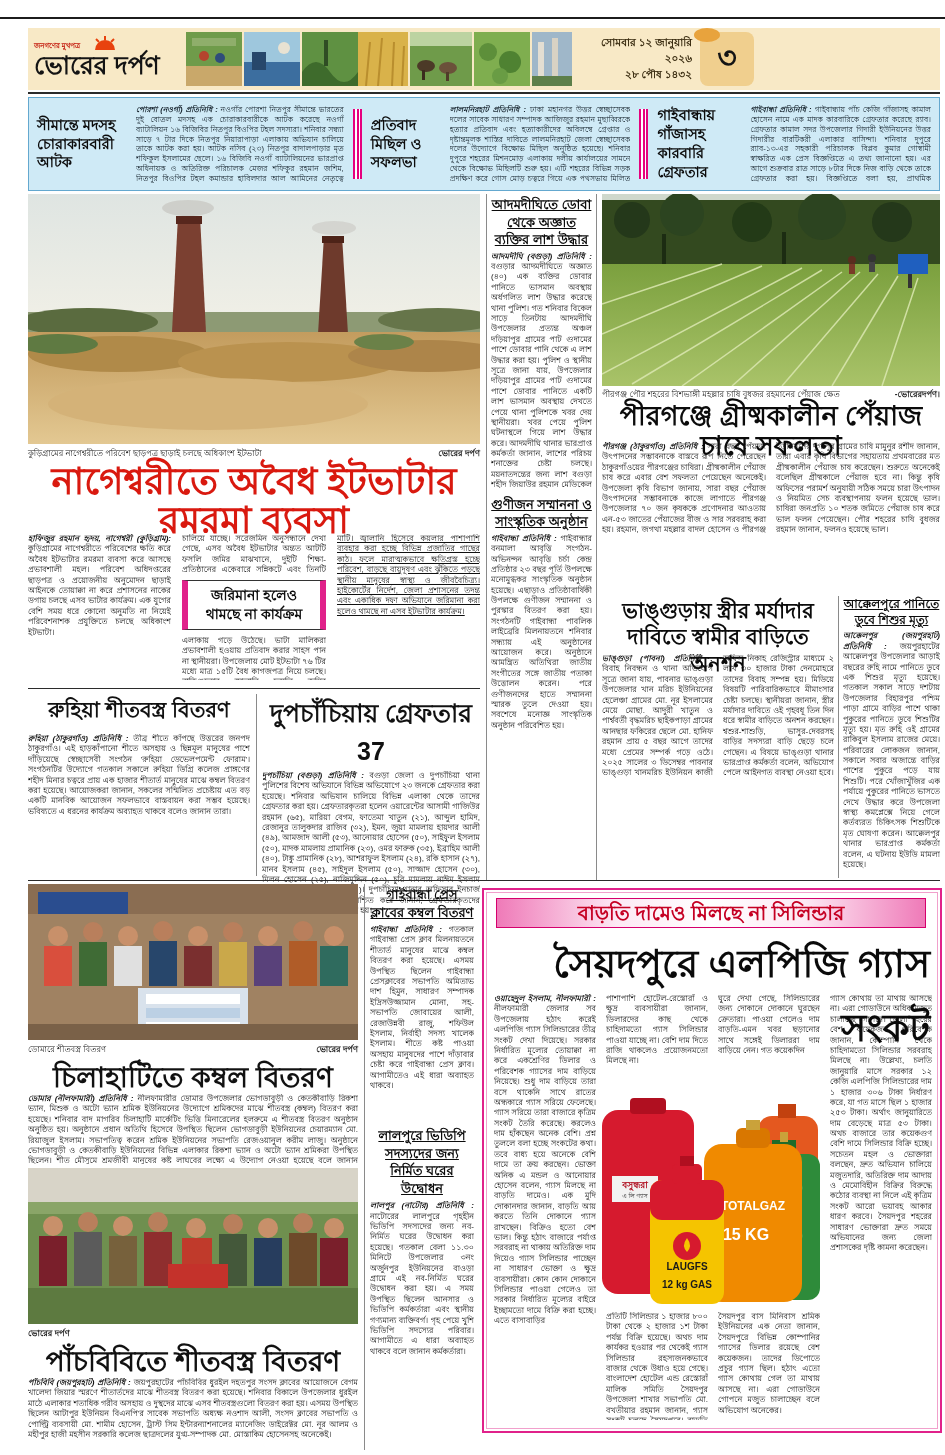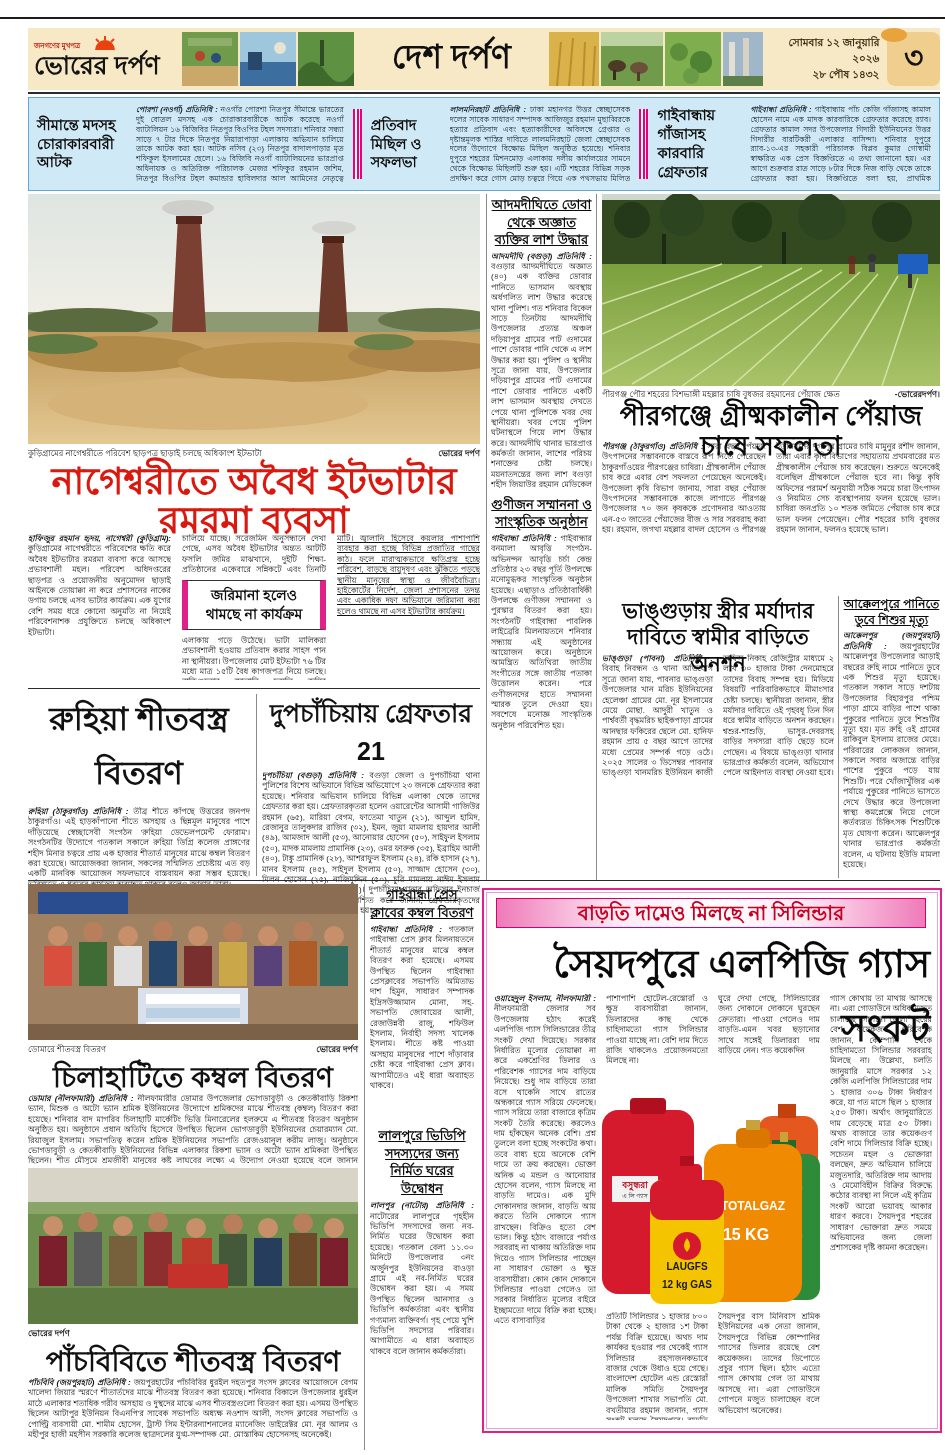--- a/index.html
+++ b/index.html
@@ -100,21 +100,20 @@
         <rect y="30" width="56" height="24" fill="#3c6e9f"></rect>
         <rect x="8" y="20" width="14" height="18" fill="#27476b"></rect>
         <circle cx="40" cy="16" r="6" fill="#e8e2d2"></circle>
       </svg>
     <svg width="56" viewBox="0 0 56 54">
         <rect width="56" height="54" fill="#5f9142"></rect>
         <path d="M0 40 Q14 20 28 40 T56 40 V54 H0 Z" fill="#3e6b2c"></path>
         <rect x="22" y="8" width="4" height="26" fill="#2f4d24"></rect>
       </svg>
   </div>
-  <div id="center-title">দেশ দর্পণ</div>
   <div class="strip">
     <svg width="50" viewBox="0 0 50 54">
         <rect width="50" height="54" fill="#d9b24a"></rect>
         <g stroke="#b98e2e" stroke-width="2">
           <line x1="8" y1="54" x2="12" y2="10"></line>
           <line x1="20" y1="54" x2="24" y2="6"></line>
           <line x1="34" y1="54" x2="36" y2="10"></line>
           <line x1="44" y1="54" x2="46" y2="14"></line>
         </g>
       </svg>
@@ -291,29 +290,29 @@
 <div class="abs" style="left:843px; top:596px; width:97px; height:282px; overflow:hidden;">
   <div class="headline-sm">আক্কেলপুরে পানিতে ডুবে শিশুর মৃত্যু</div>
   <div class="body-text" style="margin-top:3px; height:238px;">
     <span class="byline">আক্কেলপুর (জয়পুরহাট) প্রতিনিধি :</span>
     <span>জয়পুরহাটের আক্কেলপুর উপজেলার আড়াই বছরের রুহি নামে পানিতে ডুবে এক শিশুর মৃত্যু হয়েছে। গতকাল সকাল সাড়ে দশটায় উপজেলার বিহারপুর পশ্চিম পাড়া গ্রামে বাড়ির পাশে থাকা পুকুরের পানিতে ডুবে শিশুটির মৃত্যু হয়। মৃত রুহি ওই গ্রামের রাকিবুল ইসলাম রাজের মেয়ে। পরিবারের লোকজন জানান, সকালে সবার অজান্তে বাড়ির পাশের পুকুরে পড়ে যায় শিশুটি। পরে খোঁজাখুঁজির এক পর্যায়ে পুকুরের পানিতে ভাসতে দেখে উদ্ধার করে উপজেলা স্বাস্থ্য কমপ্লেক্সে নিয়ে গেলে কর্তব্যরত চিকিৎসক শিশুটিকে মৃত ঘোষণা করেন। আক্কেলপুর থানার ভারপ্রাপ্ত কর্মকর্তা বলেন, এ ঘটনায় ইউডি মামলা হয়েছে।</span>
   </div>
 </div>
 
 <div class="abs rule-h" style="left:28px; top:688px; width:452px;"></div>
 <div class="abs" style="left:28px; top:694px; width:222px;">
-  <div style="font-size:32px; font-weight:bold; text-align:center;">রুহিয়া শীতবস্ত্র বিতরণ</div>
+  <div style="font-size:21px; font-weight:bold; text-align:center;">রুহিয়া শীতবস্ত্র বিতরণ</div>
   <div class="body-text" style="margin-top:5px; height:142px;">
     <span class="byline">রুহিয়া (ঠাকুরগাঁও) প্রতিনিধি :</span>
     <span>তীব্র শীতে কাঁপছে উত্তরের জনপদ ঠাকুরগাঁও। এই হাড়কাঁপানো শীতে অসহায় ও ছিন্নমূল মানুষের পাশে দাঁড়িয়েছে স্বেচ্ছাসেবী সংগঠন 'রুহিয়া ডেভেলপমেন্ট ফোরাম'। সংগঠনটির উদ্যোগে গতকাল সকালে রুহিয়া ডিগ্রি কলেজ প্রাঙ্গণের শহীদ মিনার চত্বরে প্রায় এক হাজার শীতার্ত মানুষের মাঝে কম্বল বিতরণ করা হয়েছে। আয়োজকরা জানান, সকলের সম্মিলিত প্রচেষ্টায় এত বড় একটি মানবিক আয়োজন সফলভাবে বাস্তবায়ন করা সম্ভব হয়েছে। ভবিষ্যতে এ ধরনের কার্যক্রম অব্যাহত থাকবে বলেও জানান তারা।</span>
   </div>
 </div>
 <div class="abs rule-v" style="left:256px; top:694px; height:182px;"></div>
 <div class="abs" style="left:262px; top:694px; width:218px;">
-  <div style="font-size:25px; font-weight:bold; text-align:center;">দুপচাঁচিয়ায় গ্রেফতার 21</div>
+  <div style="font-size:25px; font-weight:bold; text-align:center;">দুপচাঁচিয়ায় গ্রেফতার 37</div>
   <div class="body-text" style="margin-top:5px; height:142px;">
     <span class="byline">দুপচাঁচিয়া (বগুড়া) প্রতিনিধি :</span>
     <span>বগুড়া জেলা ও দুপচাঁচিয়া থানা পুলিশের বিশেষ অভিযানে বিভিন্ন অভিযোগে ২৩ জনকে গ্রেফতার করা হয়েছে। শনিবার অভিযান চালিয়ে বিভিন্ন এলাকা থেকে তাদের গ্রেফতার করা হয়। গ্রেফতারকৃতরা হলেন ওয়ারেন্টের আসামী গাজিউর রহমান (৬৫), মারিয়া বেগম, ফাতেমা খাতুন (২১), আব্দুল হামিদ, রেজানুর তালুকদার রাজিব (৩২), ইমন, জুয়া মামলায় হায়দার আলী (৪৯), আমজাদ আলী (৫৩), আনোয়ার হোসেন (৫০), সাইফুল ইসলাম (৫০), মাদক মামলায় প্রামানিক (২৩), ওমর ফারুক (৩৫), ইব্রাহিম আলী (৪০), টাঙ্কু প্রামানিক (২৮), আশরাফুল ইসলাম (২৪), রকি হাসান (২৭), মানব ইসলাম (৪৫), সাইদুল ইসলাম (৫০), সাজ্জাদ হোসেন (৩০), মিলন হোসেন (২৫), নাজিমুদ্দিন (৫০), চুরি মামলায় নাঈম ইসলাম (২০) ও সোহাগ হোসেন (২৪)। দুপচাঁচিয়া থানার অফিসার ইনচার্জ আসাদ হোসেন গ্রেফতার নিশ্চিত করে জানান, গ্রেফতারকৃতদের রোববার আদালতে সোপর্দ করা হয়।</span>
   </div>
 </div>
 
 <div class="abs rule-h" style="left:28px; top:880px; width:912px;"></div>
 
 <div class="abs photo" style="left:28px; top:884px; width:330px; height:156px;">
   <svg width="330" height="156" viewBox="0 0 330 156">

